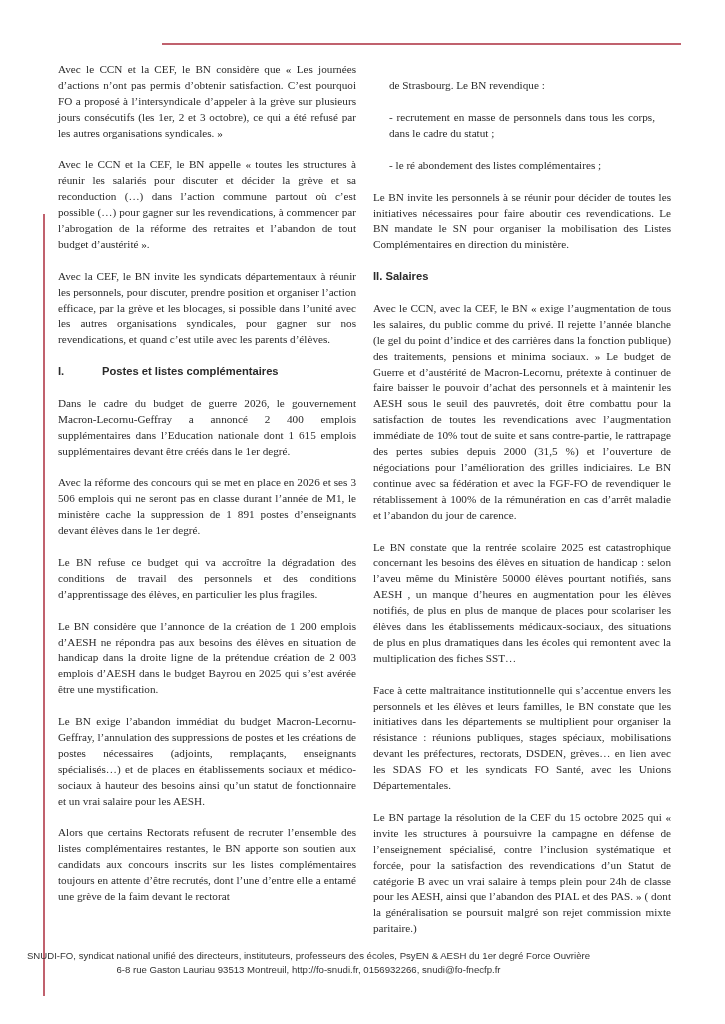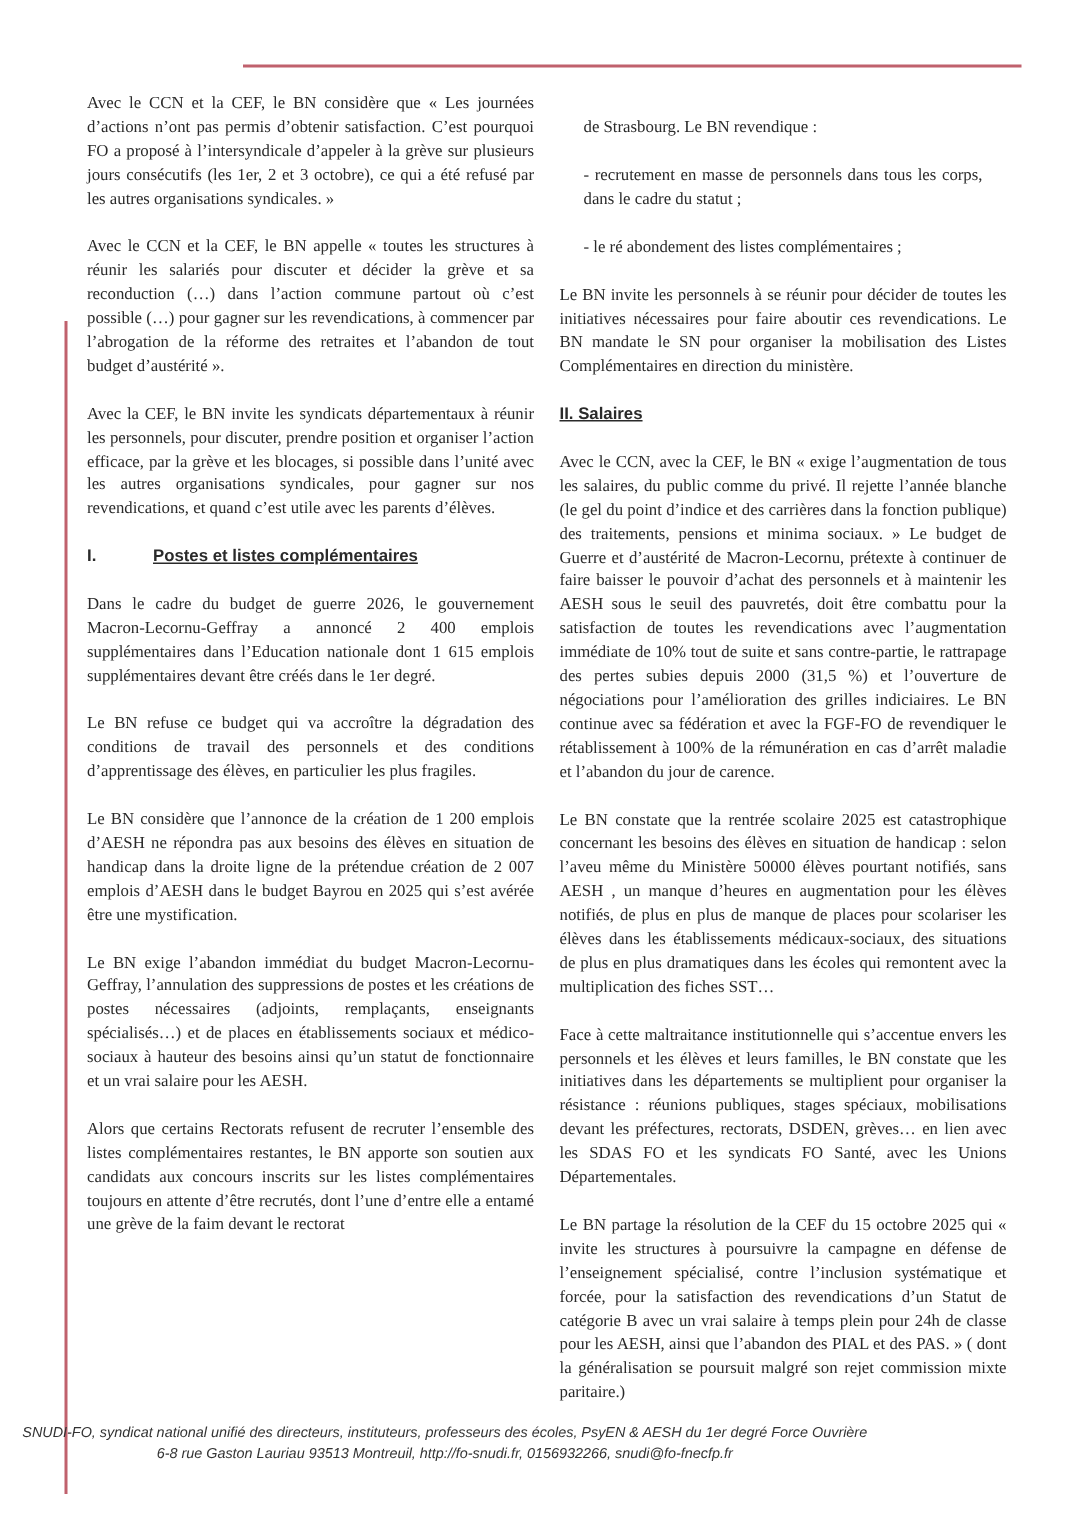--- a/index.html
+++ b/index.html
@@ -5,41 +5,42 @@
   html, body { margin: 0; padding: 0; background: #ffffff; }
   body { width: 725px; height: 1024px; position: relative; overflow: hidden;
          font-family: "Liberation Sans", sans-serif; color: #2a2a2a; }
   .rule-top { position: absolute; left: 162px; top: 43px; width: 519px; height: 2px; background: #c0616d; }
   .rule-left { position: absolute; left: 43px; top: 214px; width: 2px; height: 782px; background: #c0616d; }
   .col { position: absolute; top: 62px; width: 298px; font-size: 11.2px; line-height: 15.9px; text-align: justify; }
   .col-left { left: 58px; }
   .col-right { left: 373px; }
   .col p { margin: 0 0 15.9px 0; font-family: Liberation Serif, serif; }
   .col p.tight { margin: 16px; }
-  .heading { font-weight: bold; margin: 0 0 15.9px 0; text-decoration: underline; }
+  .heading { font-weight: bold; margin: 0 0 15.9px 0; }
   .heading .num { display: inline-block; width: 44px; }
-  .footer { position: absolute; left: 0; top: 949px; width: 593px; text-align: center;
-            font-style: italic; font-size: 9.6px; line-height: 14px; color: #333; }
+  .footer { position: absolute; left: 12px; top: 949px; width: 593px; text-align: center;
+            font-size: 9.6px; line-height: 14px; color: #333; }
 </style>
 </head>
 <body>
 
 <div class="rule-top"></div>
 <div class="rule-left"></div>
 
 <div class="col col-left">
   <p>Avec le CCN et la CEF, le BN considère que « Les journées d’actions n’ont pas permis d’obtenir satisfaction. C’est pourquoi FO a proposé à l’intersyndicale d’appeler à la grève sur plusieurs jours consécutifs (les 1er, 2 et 3 octobre), ce qui a été refusé par les autres organisations syndicales. »</p>
   <p>Avec le CCN et la CEF, le BN appelle « toutes les structures à réunir les salariés pour discuter et décider la grève et sa reconduction (…) dans l’action commune partout où c’est possible (…) pour gagner sur les revendications, à commencer par l’abrogation de la réforme des retraites et l’abandon de tout budget d’austérité ».</p>
   <p>Avec la CEF, le BN invite les syndicats départementaux à réunir les personnels, pour discuter, prendre position et organiser l’action efficace, par la grève et les blocages, si possible dans l’unité avec les autres organisations syndicales, pour gagner sur nos revendications, et quand c’est utile avec les parents d’élèves.</p>
   <div class="heading">
     <span class="num">I.</span><span>Postes et listes complémentaires</span>
   </div>
   <p>Dans le cadre du budget de guerre 2026, le gouvernement Macron-Lecornu-Geffray a annoncé 2 400 emplois supplémentaires dans l’Education nationale dont 1 615 emplois supplémentaires devant être créés dans le 1er degré.</p>
+  <p>Avec la réforme des concours qui se met en place en 2026 et ses 3 506 emplois qui ne seront pas en classe durant l’année de M1, le ministère cache la suppression de 1 891 postes d’enseignants devant élèves dans le 1er degré.</p>
   <p>Le BN refuse ce budget qui va accroître la dégradation des conditions de travail des personnels et des conditions d’apprentissage des élèves, en particulier les plus fragiles.</p>
-  <p>Le BN considère que l’annonce de la création de 1 200 emplois d’AESH ne répondra pas aux besoins des élèves en situation de handicap dans la droite ligne de la prétendue création de 2 007 emplois d’AESH dans le budget Bayrou en 2025 qui s’est avérée être une mystification.</p>
+  <p>Le BN considère que l’annonce de la création de 1 200 emplois d’AESH ne répondra pas aux besoins des élèves en situation de handicap dans la droite ligne de la prétendue création de 2 003 emplois d’AESH dans le budget Bayrou en 2025 qui s’est avérée être une mystification.</p>
   <p>Le BN exige l’abandon immédiat du budget Macron-Lecornu-Geffray, l’annulation des suppressions de postes et les créations de postes nécessaires (adjoints, remplaçants, enseignants spécialisés…) et de places en établissements sociaux et médico-sociaux à hauteur des besoins ainsi qu’un statut de fonctionnaire et un vrai salaire pour les AESH.</p>
   <p>Alors que certains Rectorats refusent de recruter l’ensemble des listes complémentaires restantes, le BN apporte son soutien aux candidats aux concours inscrits sur les listes complémentaires toujours en attente d’être recrutés, dont l’une d’entre elle a entamé une grève de la faim devant le rectorat</p>
 </div>
 
 <div class="col col-right">
   <p class="tight">de Strasbourg. Le BN revendique :</p>
   <p class="tight">- recrutement en masse de personnels dans tous les corps, dans le cadre du statut ;</p>
   <p class="tight">- le ré abondement des listes complémentaires ;</p>
   <p>Le BN invite les personnels à se réunir pour décider de toutes les initiatives nécessaires pour faire aboutir ces revendications. Le BN mandate le SN pour organiser la mobilisation des Listes Complémentaires en direction du ministère.</p>
   <div class="heading">II. Salaires</div>

